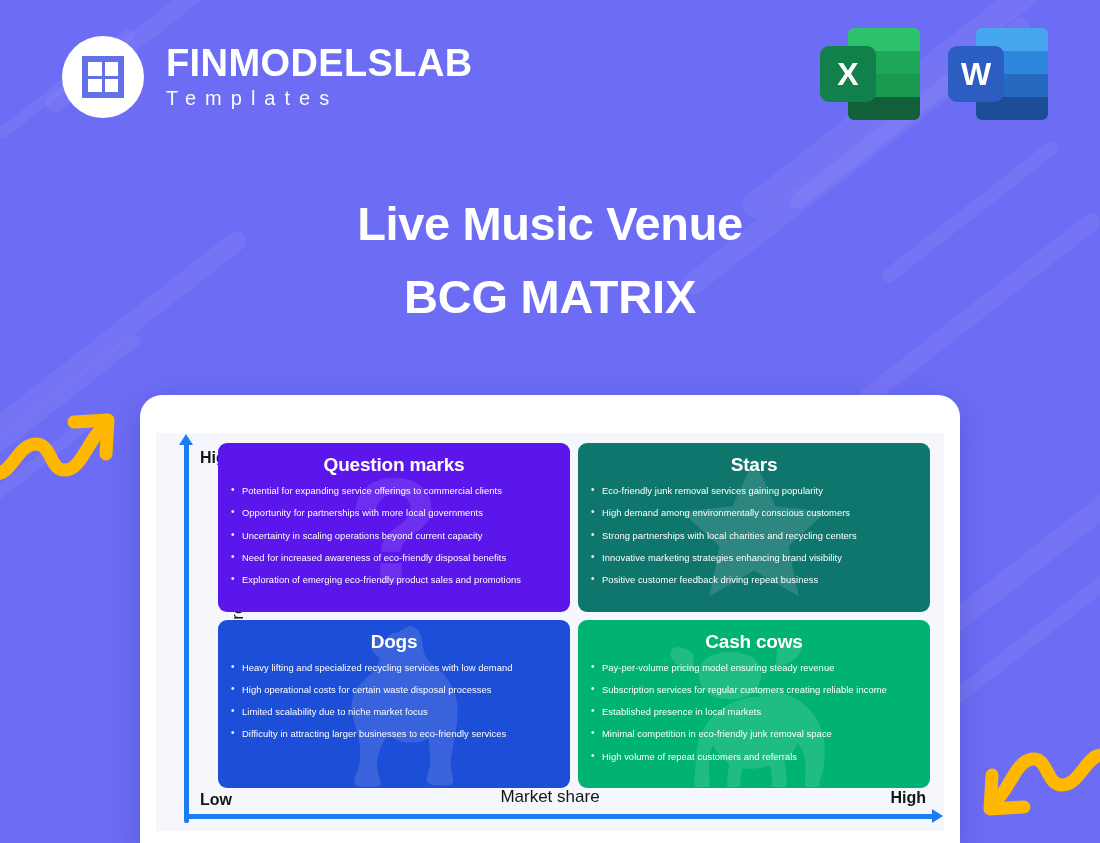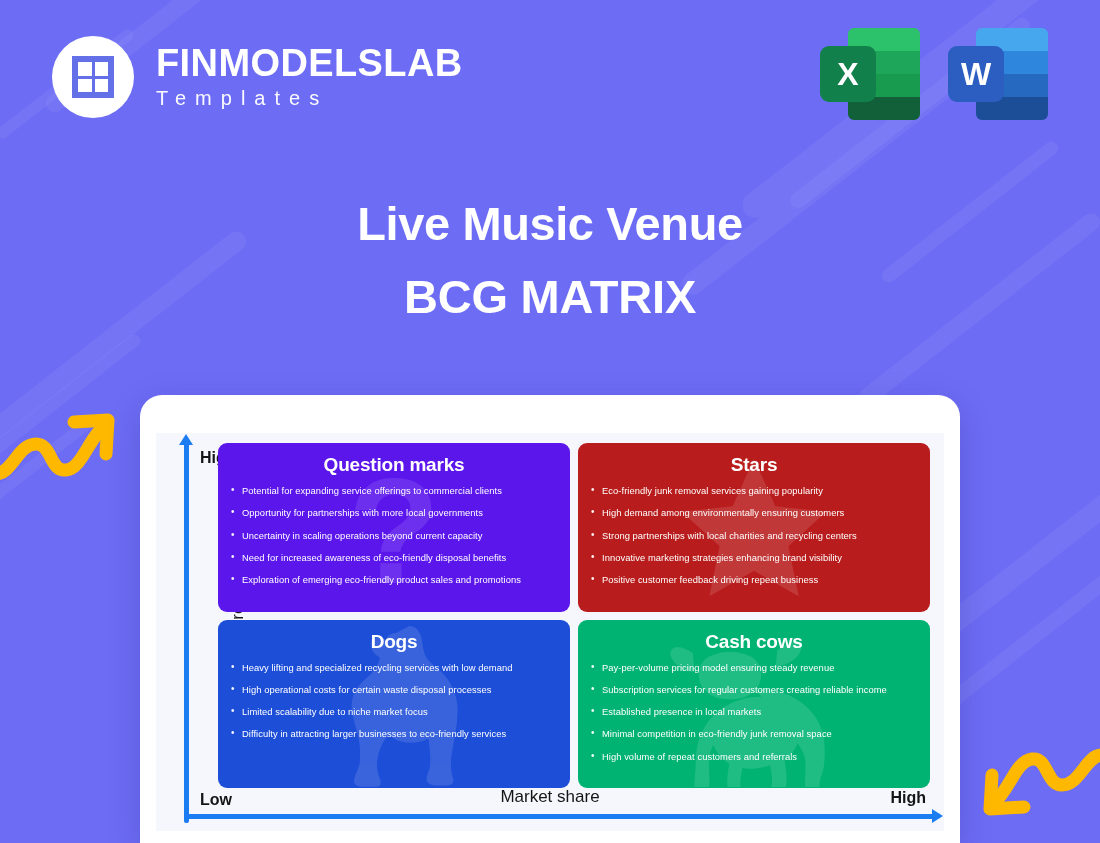--- a/index.html
+++ b/index.html
@@ -40,21 +40,21 @@
   .bg-texture .s8 { width: 200px; height: 13px; top: 392px; left: -40px; }
   .bg-texture .s9 { width: 380px; height: 22px; top: 560px; left: 830px; }
   .bg-texture .s10{ width: 240px; height: 15px; top: 640px; left: 900px; }
   .bg-texture .s11{ width: 300px; height: 18px; top: 300px; left: 830px; }
   .bg-texture .s12{ width: 180px; height: 12px; top: 470px; left: -70px; }
 
   
   .logo-row {
     position: absolute;
     top: 36px;
-    left: 52px;
+    left: 62px;
     display: flex;
     align-items: center;
     gap: 22px;
   }
   .logo-mark {
     width: 82px;
     height: 82px;
     border-radius: 50%;
     background: #ffffff;
     display: flex;
@@ -237,21 +237,21 @@
     gap: 8px;
   }
   .quad {
     position: relative;
     border-radius: 9px;
     overflow: hidden;
     padding: 11px 12px 8px 12px;
     color: #ffffff;
   }
   .q-question { background: #5B16EC; }
-  .q-stars    { background: #b91c1c; }
+  .q-stars    { background: #0f766e; }
   .q-dogs     { background: #1d4ed8; }
   .q-cows     { background: #00B373; }
 
   .quad h3 {
     position: relative;
     z-index: 2;
     text-align: center;
     font-size: 19px;
     font-weight: 700;
     letter-spacing: -0.2px;
@@ -397,21 +397,21 @@
 
       <div class="quad q-stars">
         <div class="watermark">
           <svg width="170" height="165" viewBox="0 0 24 24" fill="#ffffff">
             <path d="M12 1.5l3.1 6.9 7.4.8-5.5 5 1.5 7.3L12 17.8 5.5 21.5 7 14.2l-5.5-5 7.4-.8z"></path>
           </svg>
         </div>
         <h3>Stars</h3>
         <ul>
           <li>Eco-friendly junk removal services gaining popularity</li>
-          <li>High demand among environmentally ensuring customers</li>
+          <li>High demand among environmentally conscious customers</li>
           <li>Strong partnerships with local charities and recycling centers</li>
           <li>Innovative marketing strategies enhancing brand visibility</li>
           <li>Positive customer feedback driving repeat business</li>
         </ul>
       </div>
 
       <div class="quad q-dogs">
         <div class="watermark">
           <svg width="150" height="165" viewBox="0 0 100 120" fill="#ffffff">
             <path d="M52 6c-6 0-9 5-10 10-2 8-3 14-8 19-6 6-12 10-14 18-2 7 0 14 2 21 3 9 4 18 3 27-1 5-4 9-4 13 0 3 3 4 6 4h10c3 0 4-2 3-5-2-5-3-10-2-15 1-7 4-13 8-18 4 4 10 6 16 6 5 0 9-1 13-3 1 7 2 14 1 21-1 4-3 7-2 10 1 2 3 3 6 3h9c3 0 5-2 4-5-2-6-2-12-1-18 2-12 5-24 4-36-1-9-5-17-11-23-4-4-9-7-12-12-2-4-2-9-3-13-1-5-4-9-9-9z"></path>

